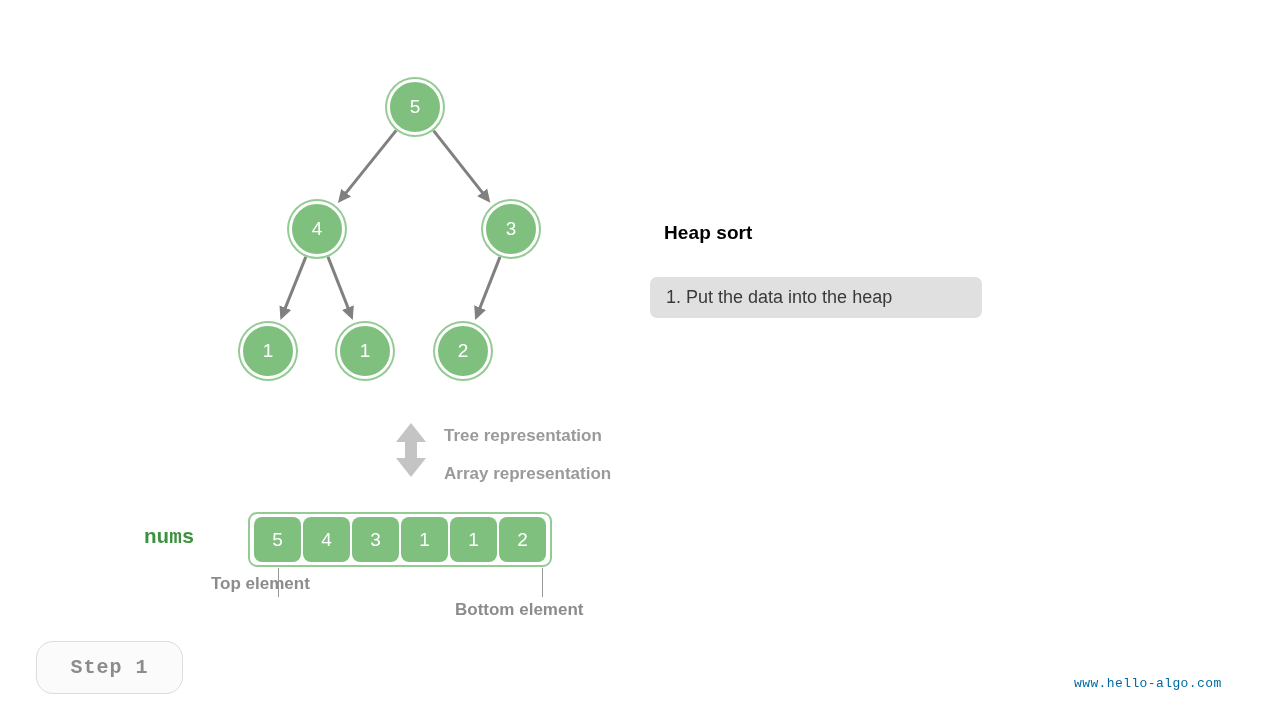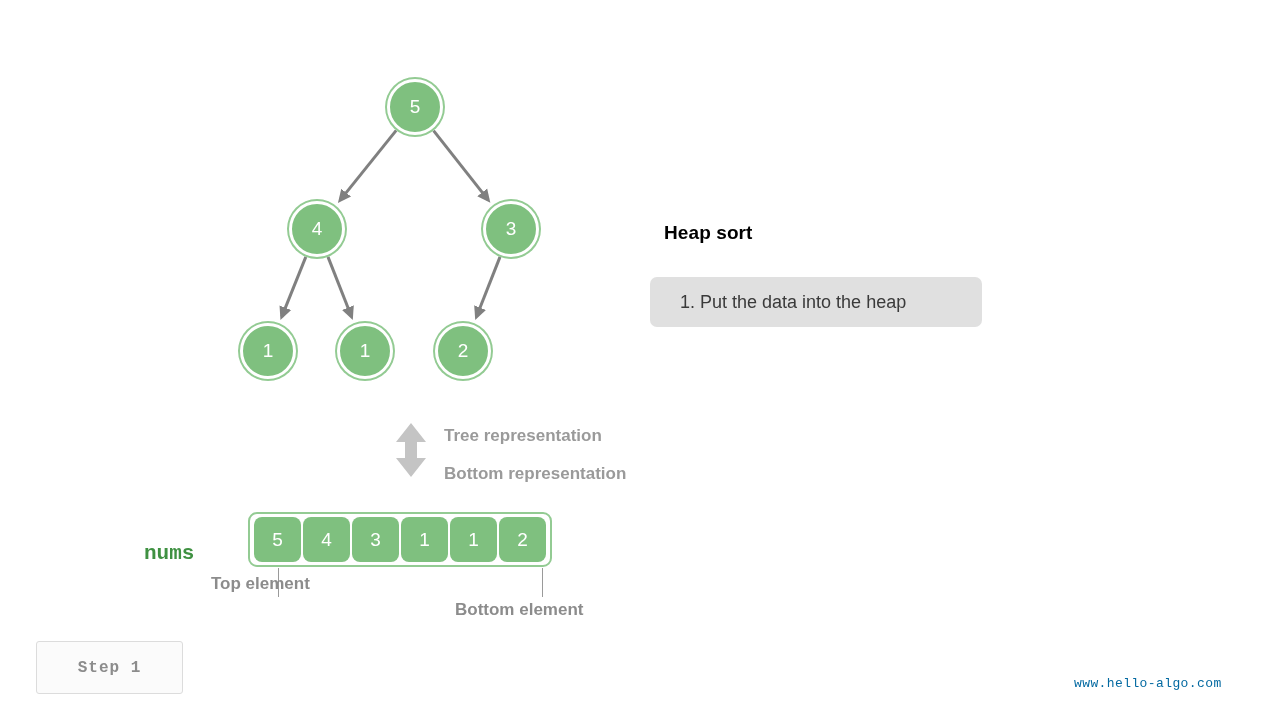--- a/index.html
+++ b/index.html
@@ -51,26 +51,26 @@
     font-size: 19px;
     font-weight: bold;
     color: #000000;
     letter-spacing: 0.1px;
   }
   #step-description {
     position: absolute;
     left: 650px;
     top: 277px;
     width: 332px;
-    height: 50px;
+    height: 41px;
     background: #e0e0e0;
     border-radius: 7px;
     display: flex;
     align-items: center;
-    padding-left: 30px;
+    padding-left: 16px;
     box-sizing: border-box;
     font-size: 18px;
     color: #3a3a3a;
   }
 
   
   .rep-label {
     position: absolute;
     font-size: 17px;
     font-weight: bold;
@@ -88,21 +88,20 @@
 
   
   #nums-label {
     position: absolute;
     left: 144px;
     top: 526px;
     font-size: 21px;
     font-weight: bold;
     color: #3f9142;
     font-family: "Liberation Mono", monospace;
-    margin-top: 16px;
   }
   #array-container {
     position: absolute;
     left: 248px;
     top: 512px;
     height: 55px;
     border: 2px solid #93cb93;
     border-radius: 9px;
     display: flex;
     align-items: center;
@@ -140,27 +139,27 @@
   #bottom-element-label { left: 455px; top: 600px; }
 
   
   #step-badge {
     position: absolute;
     left: 36px;
     top: 641px;
     width: 145px;
     height: 51px;
     border: 1px solid #dcdcdc;
-    border-radius: 3px;
+    border-radius: 17px;
     background: #fbfbfb;
     display: flex;
     align-items: center;
     justify-content: center;
     font-family: "Liberation Mono", monospace;
-    font-size: 16px;
+    font-size: 20px;
     font-weight: bold;
     color: #8c8c8c;
     letter-spacing: 1px;
   }
   #watermark {
     position: absolute;
     left: 1074px;
     top: 676px;
     font-family: "Liberation Mono", monospace;
     font-size: 13px;
@@ -194,21 +193,21 @@
       <div class="tree-node" style="left: 483px; top: 201px;">3</div>
       <div class="tree-node" style="left: 240px; top: 323px;">1</div>
       <div class="tree-node" style="left: 337px; top: 323px;">1</div>
       <div class="tree-node" style="left: 435px; top: 323px;">2</div>
     </div>
 
   <div id="heap-sort-title">Heap sort</div>
   <div id="step-description">1. Put the data into the heap</div>
 
   <div class="rep-label" id="tree-representation-label">Tree representation</div>
-  <div class="rep-label" id="array-representation-label">Bottom representation</div>
+  <div class="rep-label" id="array-representation-label">Array representation</div>
   <svg id="double-arrow" viewBox="0 0 38 56">
     <path d="M19 1 L34 20 L25 20 L25 36 L34 36 L19 55 L4 36 L13 36 L13 20 L4 20 Z" fill="#c4c4c4"></path>
   </svg>
 
   <div id="nums-label">nums</div>
   <div id="array-container">
       <div class="array-cell">5</div>
       <div class="array-cell">4</div>
       <div class="array-cell">3</div>
       <div class="array-cell">1</div>

